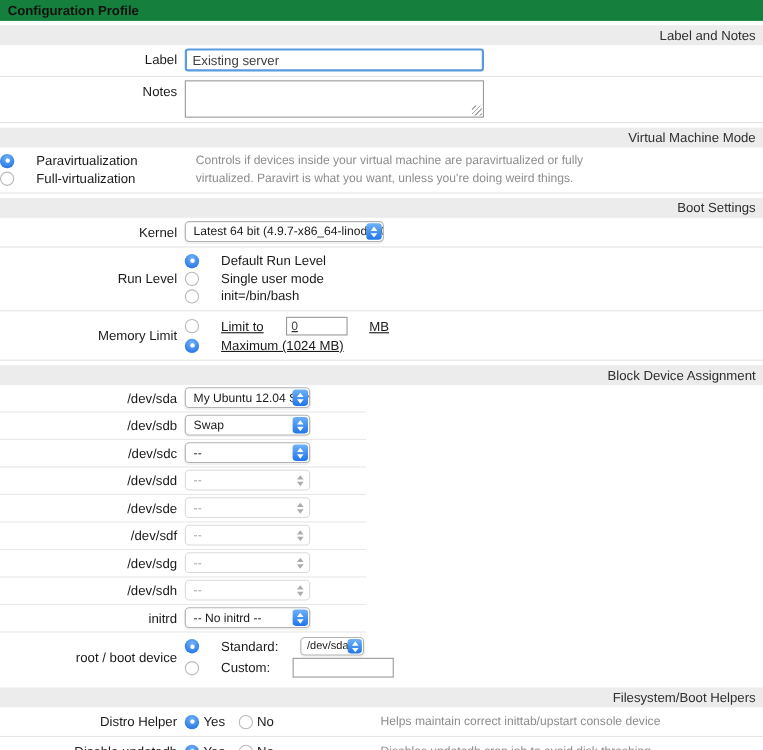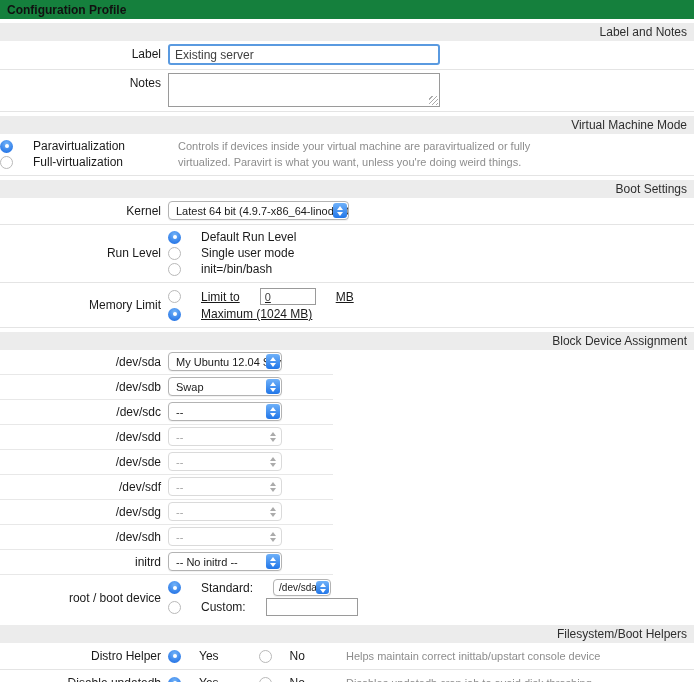--- a/index.html
+++ b/index.html
@@ -73,21 +73,21 @@
   }
   .grip {
     position:absolute; right:2px; bottom:2px; width:9px; height:9px;
     background:repeating-linear-gradient(135deg, transparent 0 2px, #aaa 2px 3px);
     pointer-events:none;
   }
   .input-mem { width:56px; height:17px; border:1px solid #9a9a9a; font-size:11px; padding:0 4px; }
   .input-custom { width:92px; height:18px; border:1px solid #9a9a9a; font-size:11px; padding:0 4px; }
   .bd-section .row { border-bottom:none; padding:2px 0 3px; }
   .bd-sep { width:333px; border-bottom:1px solid #e8e8e8; }
-  .yn { display:flex; align-items:center; gap:18px; width:178px; flex:none; padding-top:1px; font-size:12px; }
+  .yn { display:flex; align-items:center; gap:4px; width:178px; flex:none; padding-top:1px; font-size:12px; }
   .yn .gap { width:4px; }
   .helper-row { padding:4px 0;align-items:center; }
 </style>
 </head>
 <body>
 
 <div class="titlebar">Configuration Profile</div>
 
 <div class="secbar">Label and Notes</div>
 

